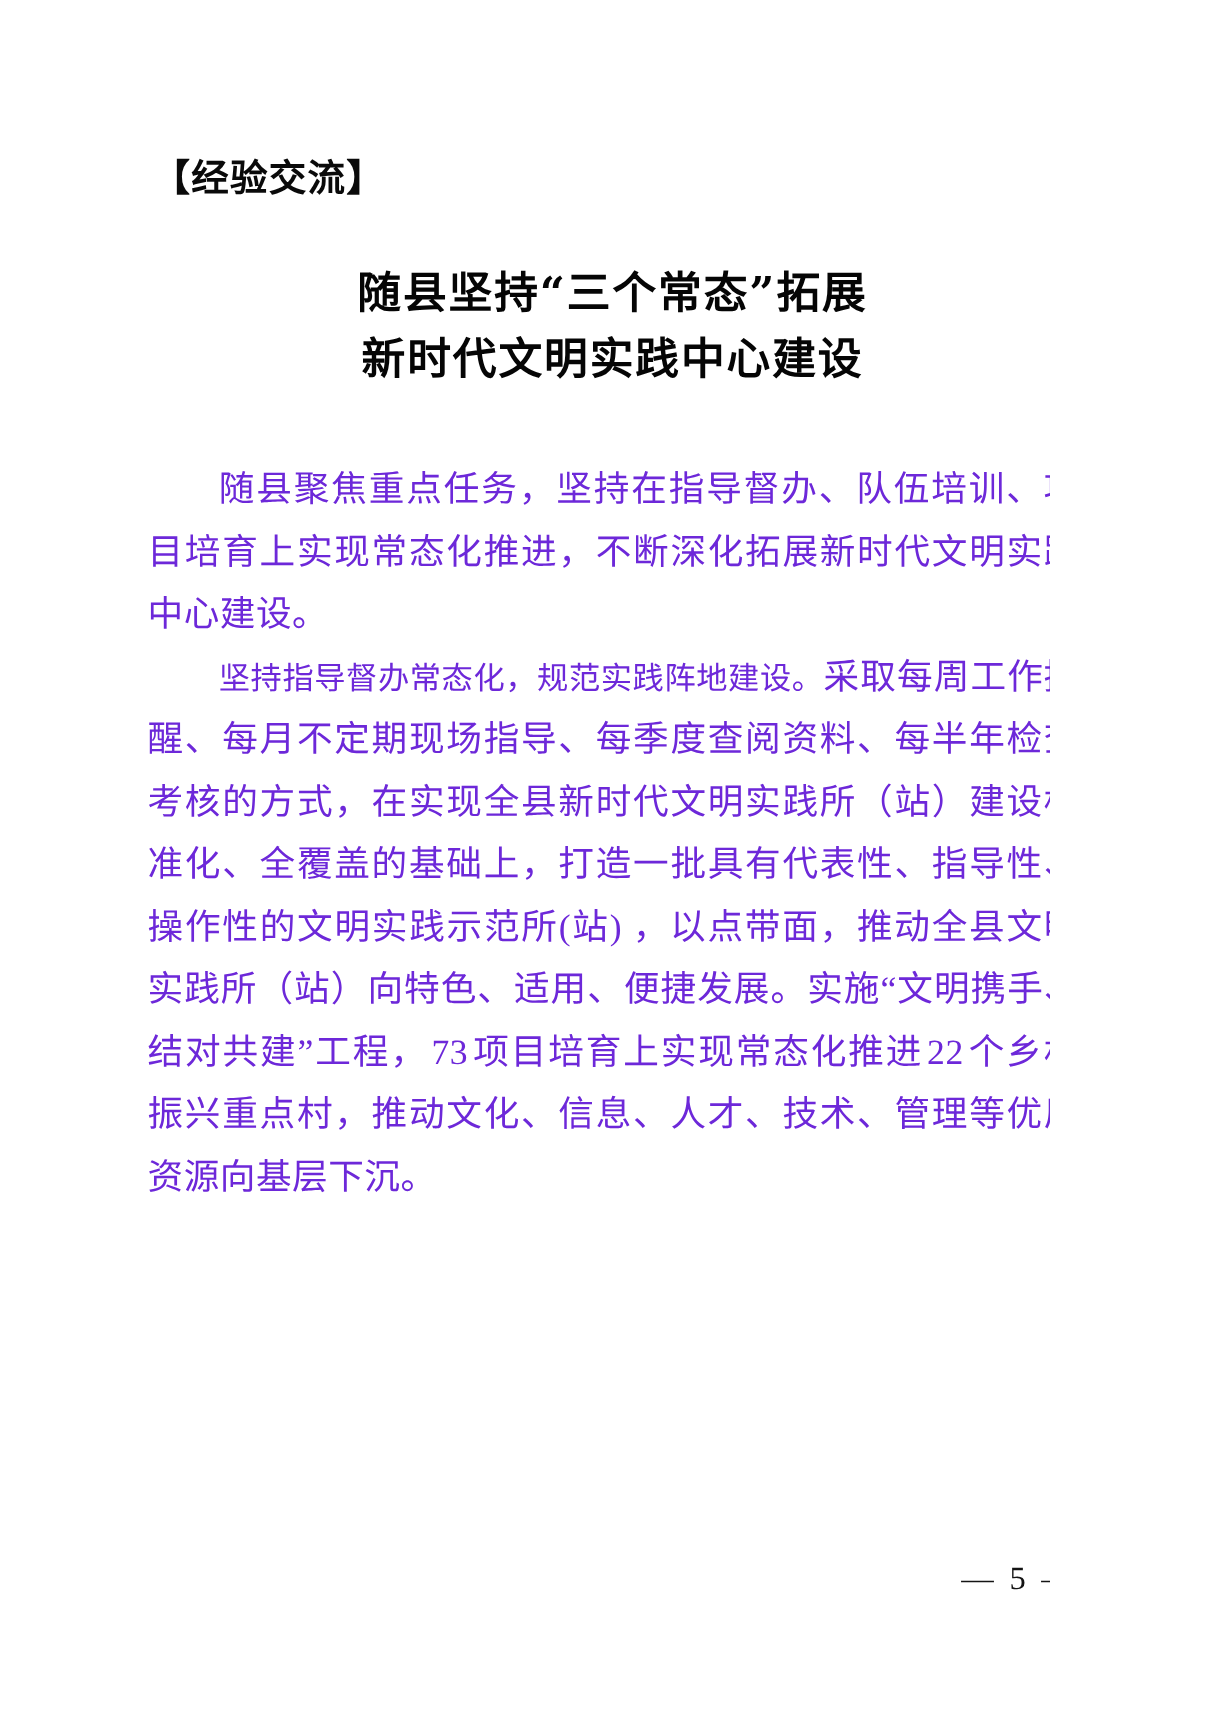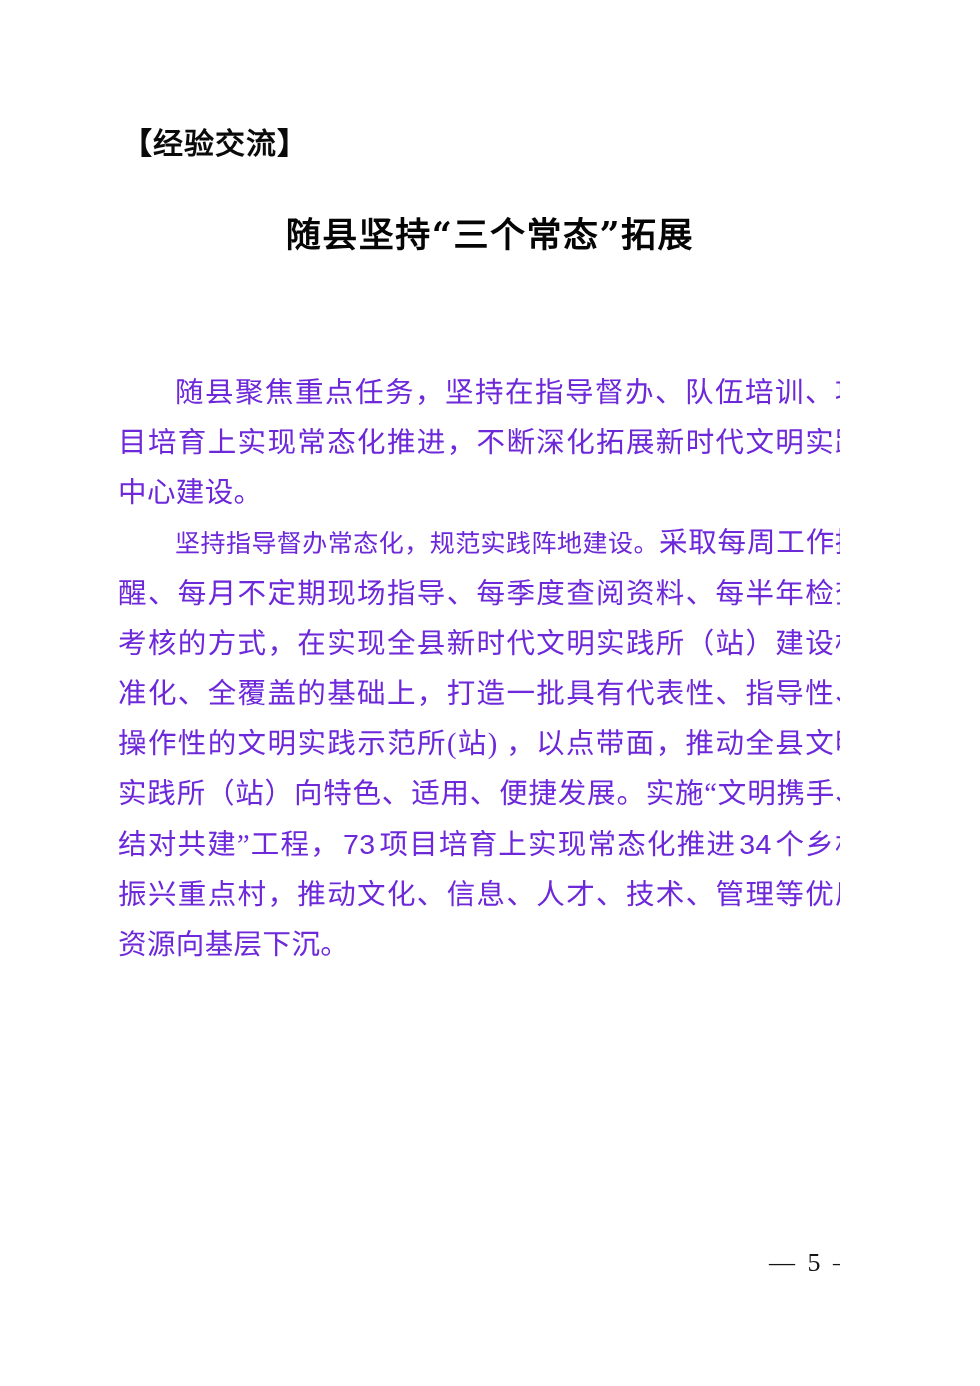--- a/index.html
+++ b/index.html
@@ -71,21 +71,21 @@
   p.para:last-child { margin-bottom: 0; }
 
   .lead {
     font-family: "DejaVu Sans", "Liberation Sans", sans-serif;
     font-weight: 400;
     font-size: 25px;
     letter-spacing: 0px;
   }
 
   .num {
-    font-family: Liberation Sans, sans-serif;
+    font-family: Liberation Serif, serif;
     padding: 0 3px;
     margin-top: 24px;
   }
 
   
   .page-number {
     position: absolute;
     left: 0;
     top: 1248px;
     width: 862px;
@@ -98,30 +98,31 @@
 </style>
 </head>
 <body>
 
 <div class="page">
 
   <div class="section-tag">【经验交流】</div>
 
   <div class="doc-title">
     <span class="tline">随县坚持“三个常态”拓展</span>
+    <span class="tline">新时代文明实践中心建设</span>
   </div>
 
   <div class="body-col">
 
     <p class="para">
       <span>随县聚焦重点任务，坚持在指导督办、队伍培训、项目培育上实现常态化推进，不断深化拓展新时代文明实践中心建设。</span>
     </p>
 
     <p class="para">
-      <span class="lead">坚持指导督办常态化，规范实践阵地建设。</span><span>采取每周工作提醒、每月不定期现场指导、每季度查阅资料、每半年检查考核的方式，在实现全县新时代文明实践所（站）建设标准化、全覆盖的基础上，打造一批具有代表性、指导性、操作性的文明实践示范所(站) ，以点带面，推动全县文明实践所（站）向特色、适用、便捷发展。实施“文明携手、结对共建”工程，</span><span class="num">73</span><span>项目培育上实现常态化推进</span><span class="num">34</span><span>个乡村振兴重点村，推动文化、信息、人才、技术、管理等优质资源向基层下沉。</span>
+      <span class="lead">坚持指导督办常态化，规范实践阵地建设。</span><span>采取每周工作提醒、每月不定期现场指导、每季度查阅资料、每半年检查考核的方式，在实现全县新时代文明实践所（站）建设标准化、全覆盖的基础上，打造一批具有代表性、指导性、操作性的文明实践示范所(站) ，以点带面，推动全县文明实践所（站）向特色、适用、便捷发展。实施“文明携手、结对共建”工程，</span><span class="num">73</span><span>项目培育上实现常态化推进</span><span class="num">22</span><span>个乡村振兴重点村，推动文化、信息、人才、技术、管理等优质资源向基层下沉。</span>
     </p>
 
 
   </div>
 
   <div class="page-number">— 5 —</div>
 
 </div>
 
 </body></html>

